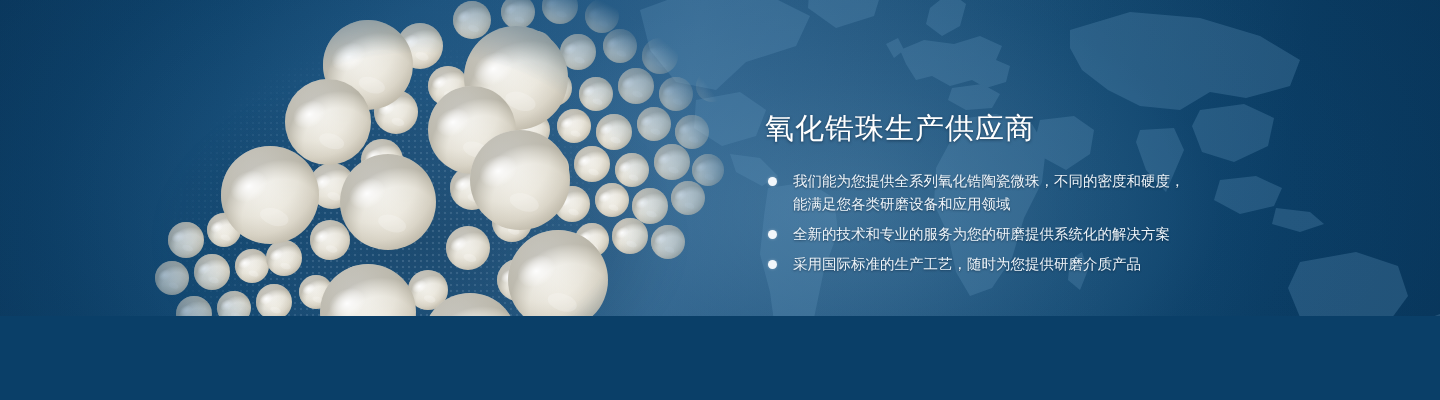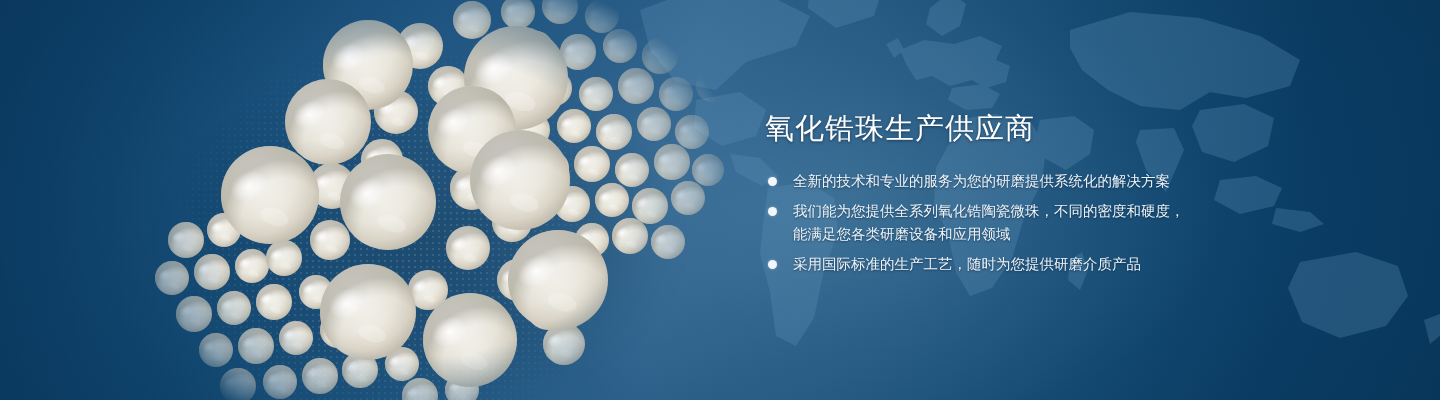--- a/index.html
+++ b/index.html
@@ -3,21 +3,21 @@
 <meta charset="utf-8">
 <style>
   html, body {
     margin: 0;
     padding: 0;
     background: #0a3f68;
   }
   #banner {
     position: relative;
     width: 1440px;
-    height: 400px;
+    height: 316px;
     overflow: hidden;
     font-family: "Liberation Sans", "DejaVu Sans", sans-serif;
     background: #d946ef;
   }
 
   
   .bg-base {
     position: absolute;
     inset: 0;
     background:
@@ -333,26 +333,26 @@
       </g>
     </g>
   </svg>
 
   <div class="content">
     <h1 class="headline">氧化锆珠生产供应商</h1>
 
     <ul class="bullets">
       <li class="bullet">
         <span class="dot"></span>
-        <span class="bullet-line">全新的技术和专业的服务为您的研磨提供系统化的解决方案</span>
+        <span class="bullet-line">我们能为您提供全系列氧化锆陶瓷微珠，不同的密度和硬度，</span>
+        <span class="bullet-line">能满足您各类研磨设备和应用领域</span>
       </li>
       <li class="bullet">
         <span class="dot"></span>
-        <span class="bullet-line">我们能为您提供全系列氧化锆陶瓷微珠，不同的密度和硬度，</span>
-        <span class="bullet-line">能满足您各类研磨设备和应用领域</span>
+        <span class="bullet-line">全新的技术和专业的服务为您的研磨提供系统化的解决方案</span>
       </li>
       <li class="bullet">
         <span class="dot"></span>
         <span class="bullet-line">采用国际标准的生产工艺，随时为您提供研磨介质产品</span>
       </li>
     </ul>
   </div>
 
 </div>
 

